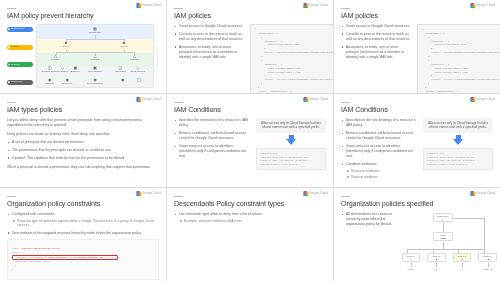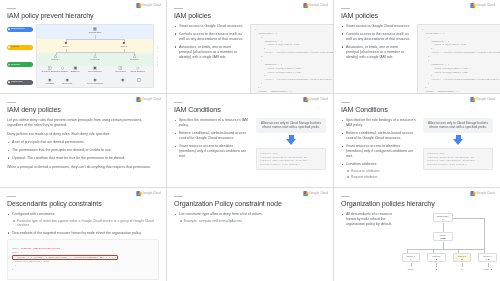--- a/index.html
+++ b/index.html
@@ -356,21 +356,21 @@
     <div class="gclogo">
       <span class="mark">
           <i class="m1"></i>
           <i class="m2"></i>
           <i class="m3"></i>
           <i class="m4"></i>
         </span>
       <span class="txt">Google Cloud</span>
     </div>
     <div class="eyebrow"></div>
-    <div class="title">IAM deny policies</div>
+    <div class="title">IAM types policies</div>
     <p class="para">Let you define deny rules that prevent certain principals from using certain permissions, regardless of the roles they're granted.</p>
     <p class="para">Deny policies are made up of deny rules. Each deny rule specifies:</p>
     <ul class="bul">
       <li>A set of principals that are denied permissions.</li>
       <li>The permissions that the principals are denied, or unable to use.</li>
       <li>Optional: The condition that must be true for the permission to be denied.</li>
     </ul>
     <p class="para" style="margin-top:4px">When a principal is denied a permission, they can't do anything that requires that permission.</p>
   </div>
 
@@ -453,21 +453,21 @@
     <div class="gclogo">
       <span class="mark">
           <i class="m1"></i>
           <i class="m2"></i>
           <i class="m3"></i>
           <i class="m4"></i>
         </span>
       <span class="txt">Google Cloud</span>
     </div>
     <div class="eyebrow"></div>
-    <div class="title">Descendants policy constraints</div>
+    <div class="title">Organization policy constraints</div>
     <ul class="bul">
       <li>
         <span>Configured with constraints.</span>
         <ul class="sub">
           <li>Particular type of restriction against either a Google Cloud service or a group of Google Cloud services.</li>
         </ul>
       </li>
       <li>Descendants of the targeted resource hierarchy node inherit the organization policy.</li>
     </ul>
     <div class="code" style="margin-top:3px;background:#fafafa;border-color:#ededed;">
@@ -484,21 +484,21 @@
     <div class="gclogo">
       <span class="mark">
           <i class="m1"></i>
           <i class="m2"></i>
           <i class="m3"></i>
           <i class="m4"></i>
         </span>
       <span class="txt">Google Cloud</span>
     </div>
     <div class="eyebrow"></div>
-    <div class="title">Organization Policy constraint node</div>
+    <div class="title">Descendants Policy constraint types</div>
     <ul class="bul">
       <li>
         <span>List constraint: type allow or deny from a list of values.</span>
         <ul class="sub">
           <li>Example: compute.vmExternalIpAccess</li>
         </ul>
       </li>
     </ul>
   </div>
 
@@ -506,21 +506,21 @@
     <div class="gclogo">
       <span class="mark">
           <i class="m1"></i>
           <i class="m2"></i>
           <i class="m3"></i>
           <i class="m4"></i>
         </span>
       <span class="txt">Google Cloud</span>
     </div>
     <div class="eyebrow"></div>
-    <div class="title">Organization policies hierarchy</div>
+    <div class="title">Organization policies specified</div>
     <div class="cols">
       <div class="colL" style="flex:0 0 36%">
         <ul class="bul">
           <li>All descendants of a resource hierarchy node inherit the organization policy by default.</li>
         </ul>
       </div>
       <div class="colR">
         <div class="tree">
 
           <div class="tnode" style="left:34%;top:0;width:22%;">

